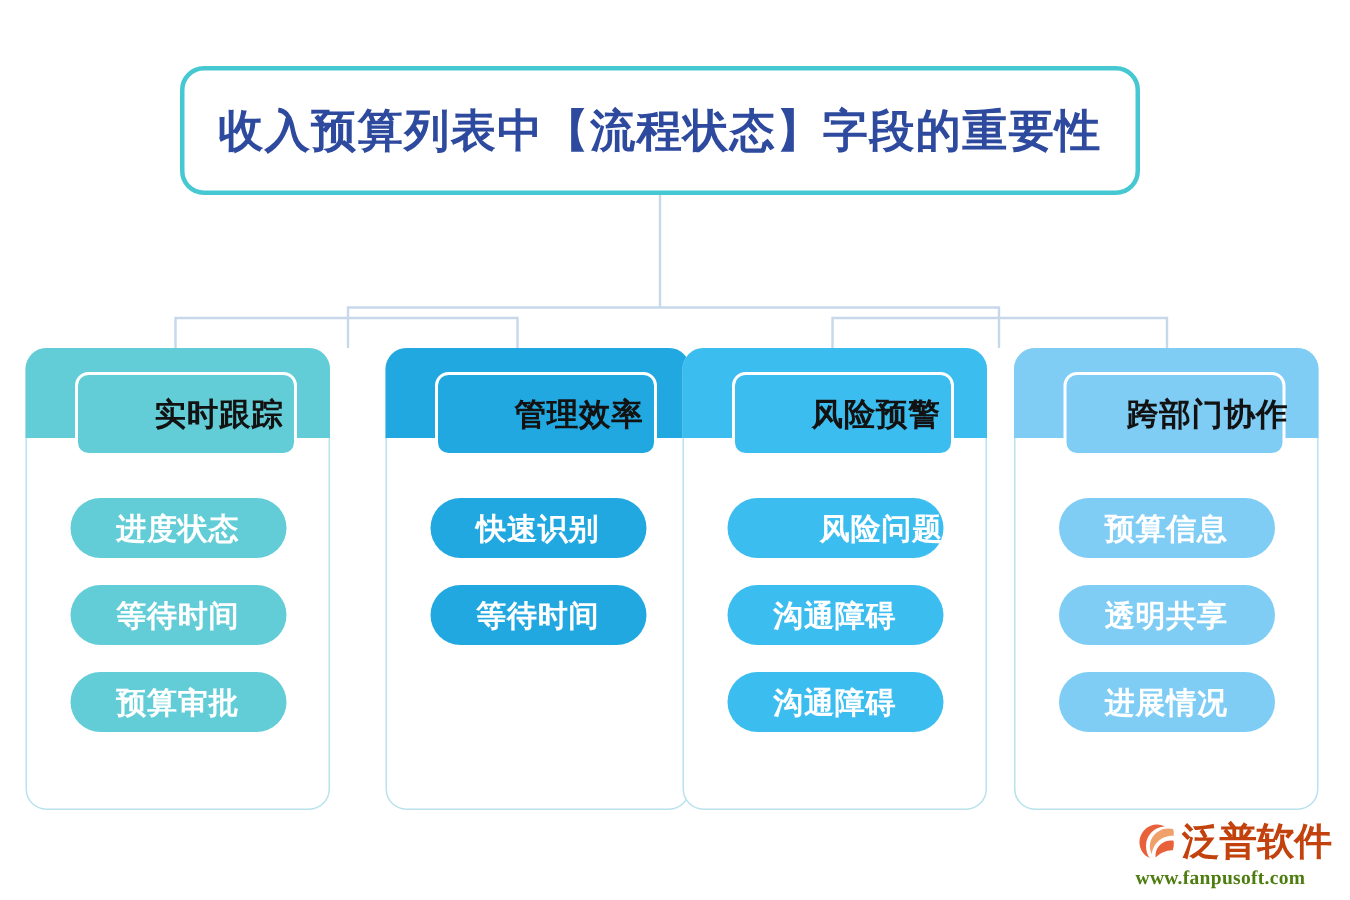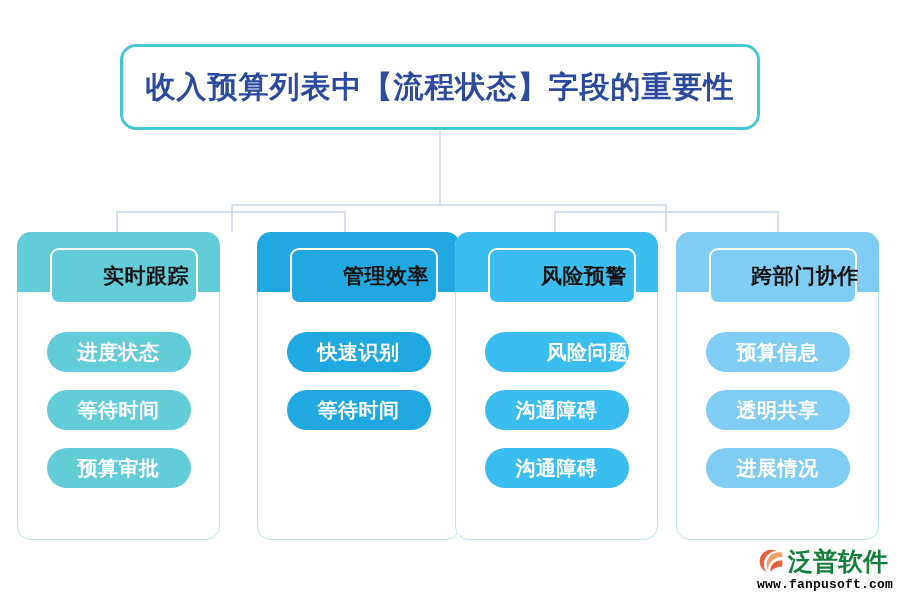--- a/index.html
+++ b/index.html
@@ -152,24 +152,24 @@
     font-weight: 700;
     color: #f07a22;
     line-height: 1;
     letter-spacing: 0px;
     white-space: nowrap;
   }
   .logo-url {
     margin-top: 1px;
     font-size: 13px;
     font-weight: 700;
-    color: #000000;
+    color: #4d7c0f;
     letter-spacing: 0.2px;
     white-space: nowrap;
-    font-family: Liberation Mono, monospace;
+    font-family: Liberation Serif, serif;
   }
 </style>
 </head>
 <body>
 
 <div id="canvas">
 
   <svg id="connectors" viewBox="0 0 900 600">
     <g fill="none" stroke="#c7d8ea" stroke-width="1.6">
 
@@ -263,18 +263,18 @@
     </div>
   </div>
 
   <div class="logo">
     <div class="logo-row">
       <svg class="logo-mark" viewBox="0 0 32 32">
         <path d="M16.5,3 C9.0,3 3,9.2 3,16.6 C3,22.0 6.2,26.6 10.8,28.6 C9.0,26.0 8.0,22.8 8.0,19.4 C8.0,11.4 14.2,5.0 22.2,4.6 C20.4,3.6 18.5,3 16.5,3 Z" fill="#e8613a"></path>
         <path d="M28.5,6.5 C22.5,5.0 16.0,7.6 12.8,13.0 C10.4,17.0 10.4,21.8 12.4,25.6 C13.0,20.0 16.6,15.0 22.0,12.8 C24.4,11.8 26.8,11.4 29.0,11.6 C29.4,9.8 29.2,8.0 28.5,6.5 Z" fill="#f0a06a"></path>
         <path d="M29.0,15.5 C24.0,14.6 19.0,17.0 16.6,21.4 C15.4,23.6 15.0,26.0 15.4,28.2 C18.8,24.6 23.6,22.4 28.4,22.6 C29.2,20.3 29.4,17.8 29.0,15.5 Z" fill="#e8613a"></path>
       </svg>
-      <span class="logo-name" style="color: #15803d;">泛普软件</span>
+      <span class="logo-name" style="color: #c2410c;">泛普软件</span>
     </div>
     <div class="logo-url">www.fanpusoft.com</div>
   </div>
 
 </div>
 
 </body></html>

